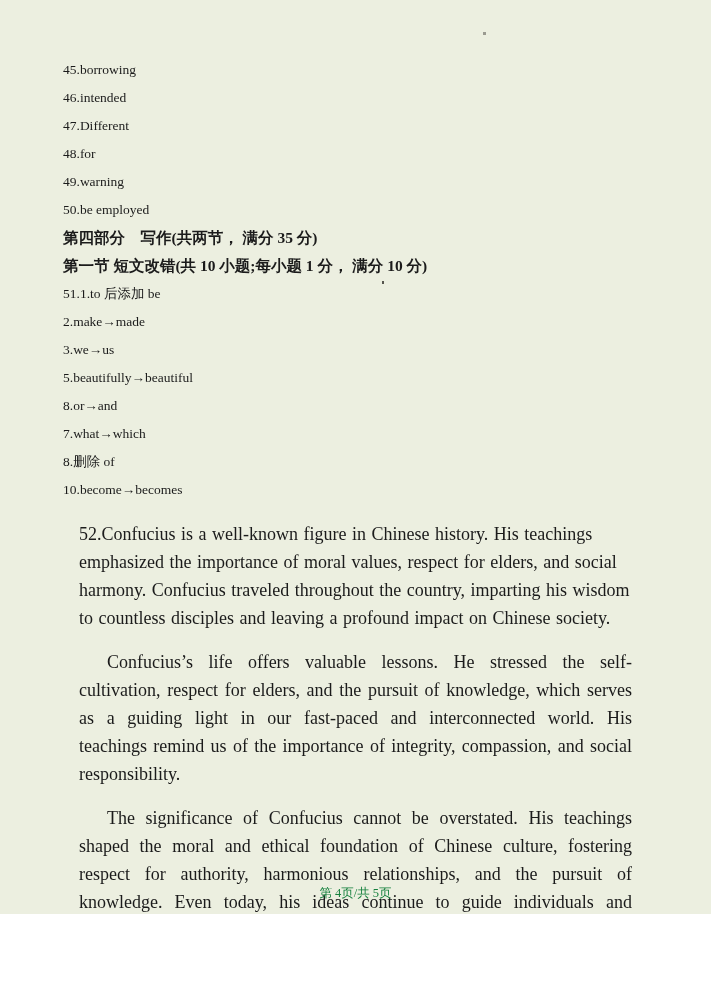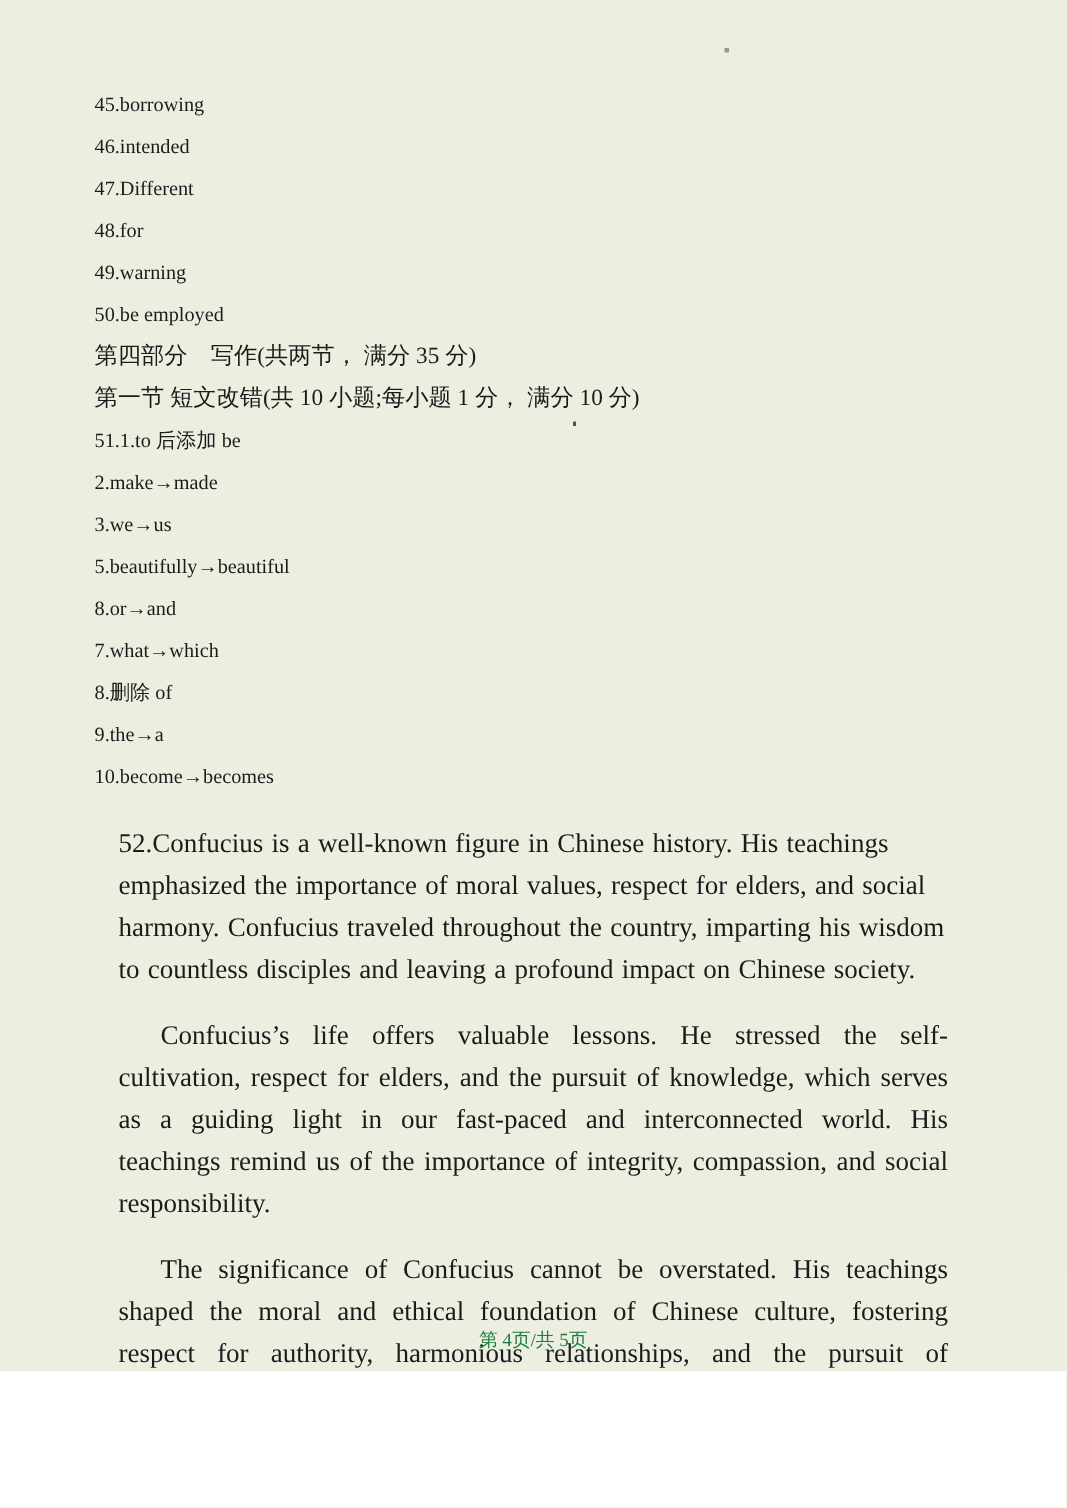--- a/index.html
+++ b/index.html
@@ -19,21 +19,21 @@
     right: 63px;
     top: 56px;
   }
   .ans-item {
     font-size: 13.5px;
     line-height: 28px;
     white-space: pre-wrap;
   }
   .sec-title {
     font-size: 15.5px;
-    font-weight: normal;
+    font-weight: bold;
     line-height: 28px;
     margin: 0;
     white-space: pre-wrap;
   }
   .essay {
     font-size: 18px;
     line-height: 28px;
     margin: 16px;
     word-spacing: 1px;
   }
@@ -80,21 +80,20 @@
     <h3 class="sec-title">第一节 短文改错(共 10 小题;每小题 1 分， 满分 10 分)</h3>
 
     <div>
       <div class="ans-item">51.1.to 后添加 be</div>
       <div class="ans-item">2.make→made</div>
       <div class="ans-item">3.we→us</div>
       <div class="ans-item">5.beautifully→beautiful</div>
       <div class="ans-item">8.or→and</div>
       <div class="ans-item">7.what→which</div>
       <div class="ans-item">8.删除 of</div>
-      <div class="ans-item">9.the→a</div>
       <div class="ans-item">10.become→becomes</div>
     </div>
 
 
     <p class="essay">52.Confucius is a well-known figure in Chinese history. His teachings emphasized the importance of moral values, respect for elders, and social harmony. Confucius traveled throughout the country, imparting his wisdom to countless disciples and leaving a profound impact on Chinese society.</p>
     <p class="essay justified">Confucius’s life offers valuable lessons. He stressed the self-cultivation, respect for elders, and the pursuit of knowledge, which serves as a guiding light in our fast-paced and interconnected world. His teachings remind us of the importance of integrity, compassion, and social responsibility.</p>
     <p class="essay justified">The significance of Confucius cannot be overstated. His teachings shaped the moral and ethical foundation of Chinese culture, fostering respect for authority, harmonious relationships, and the pursuit of knowledge. Even today, his ideas continue to guide individuals and communities in China and beyond.</p>
 
   </div>
 

